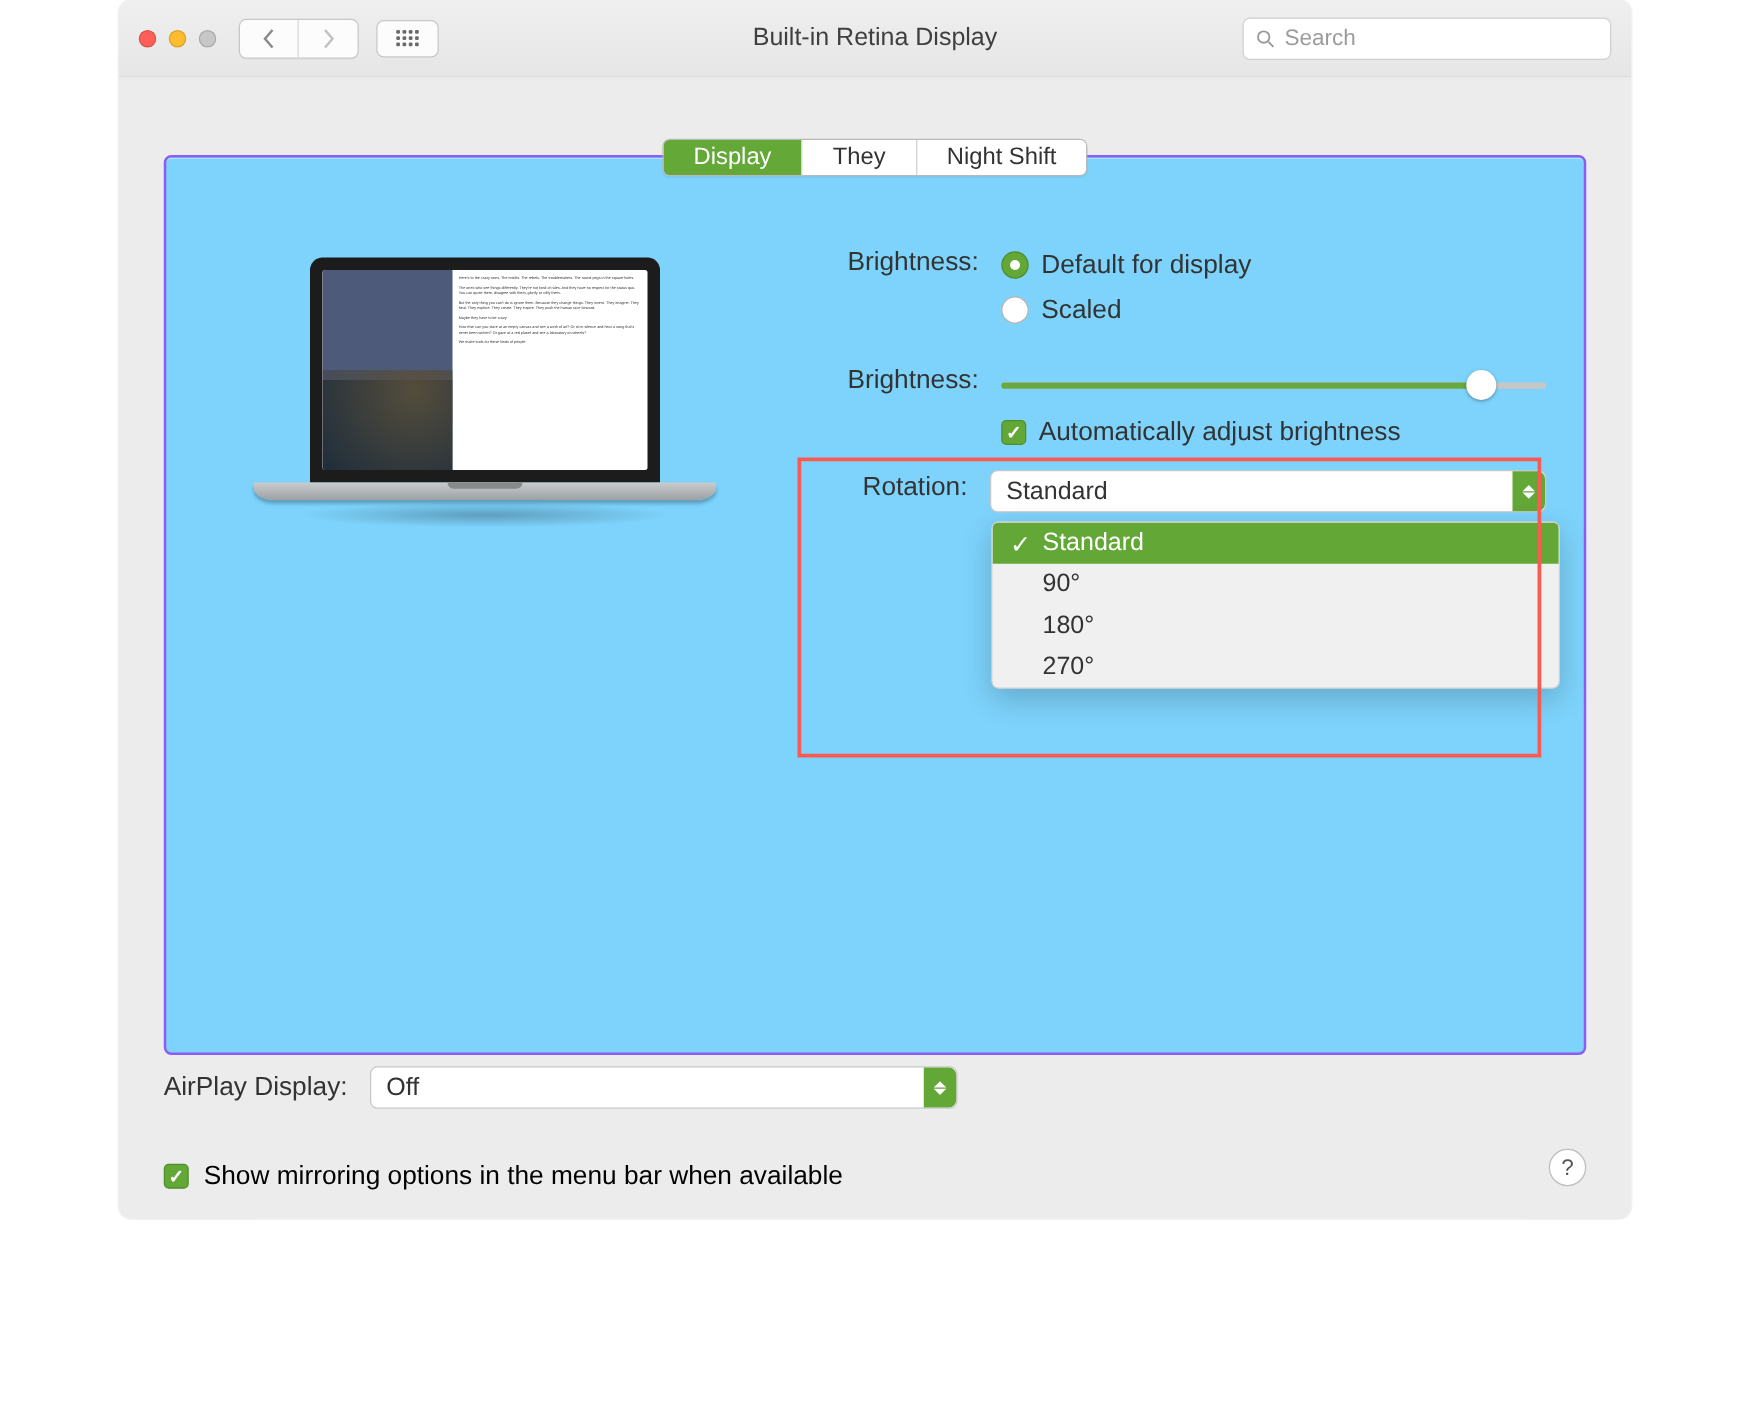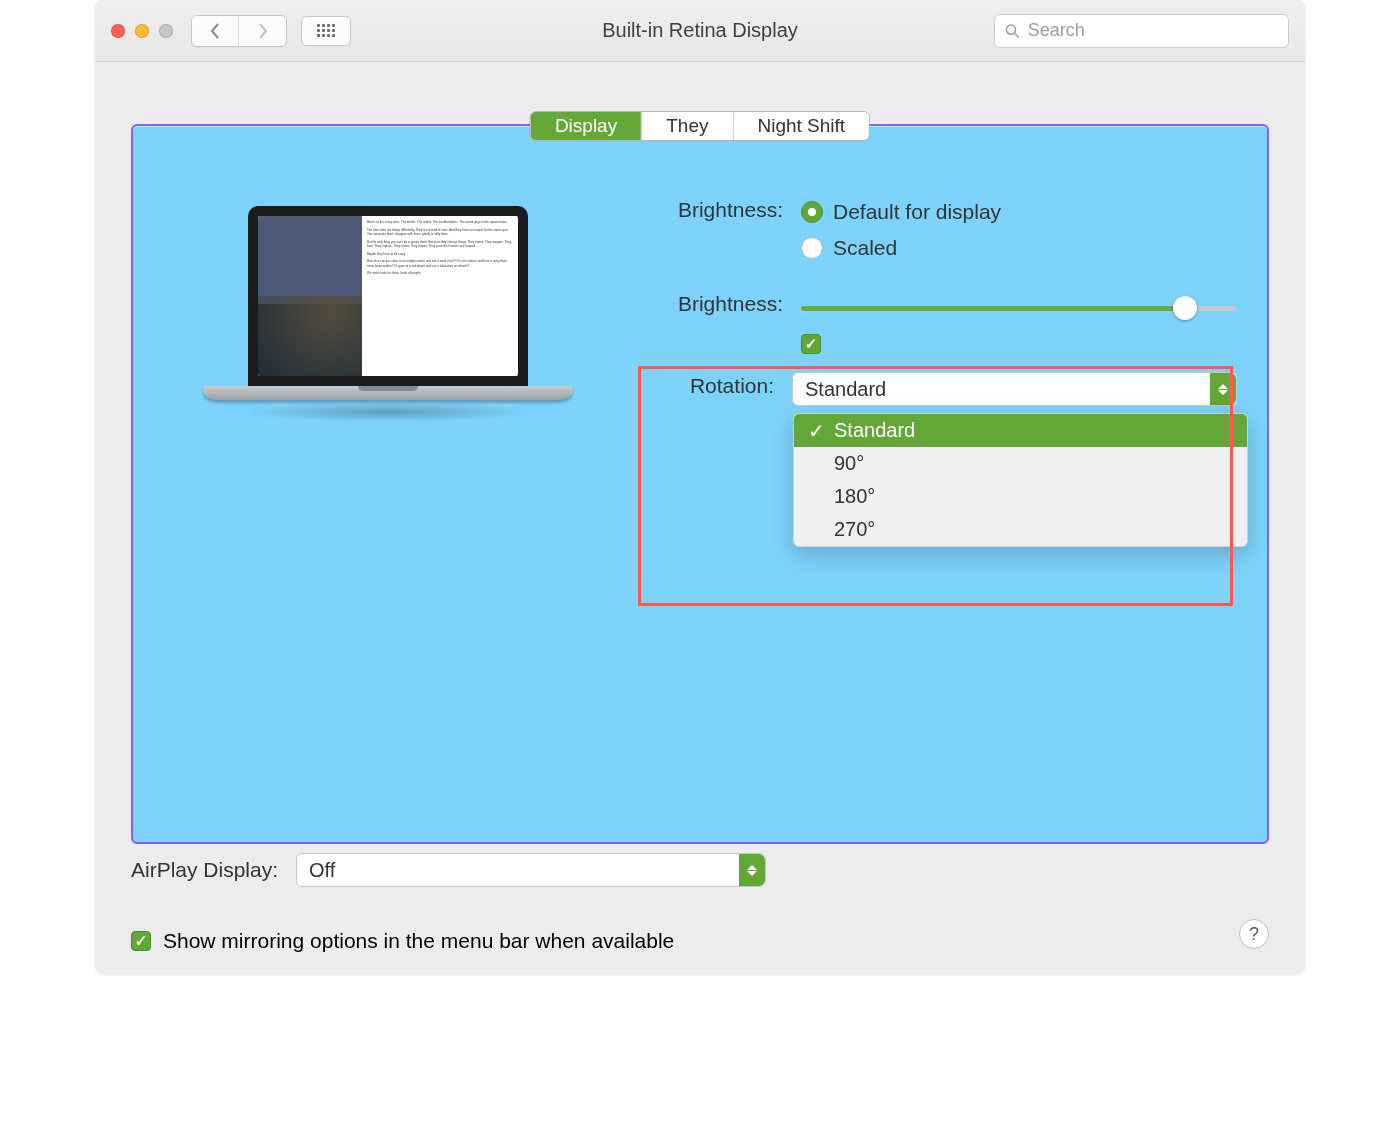--- a/index.html
+++ b/index.html
@@ -332,20 +332,21 @@
       <div class="row">
         <div class="label">Brightness:</div>
         <div class="field">
           <div class="slider">
             <div class="track"></div>
             <div class="fill"></div>
             <div class="thumb"></div>
           </div>
           <div class="checkbox-line">
             <span class="checkbox">✓</span>
+            <span>Automatically adjust brightness</span>
           </div>
         </div>
       </div>
 
       <div class="row" style="">
         <div class="label">Rotation:</div>
         <div class="field" style="position:relative">
           <div class="select">
             <span>Standard</span>
             <div class="caret">

